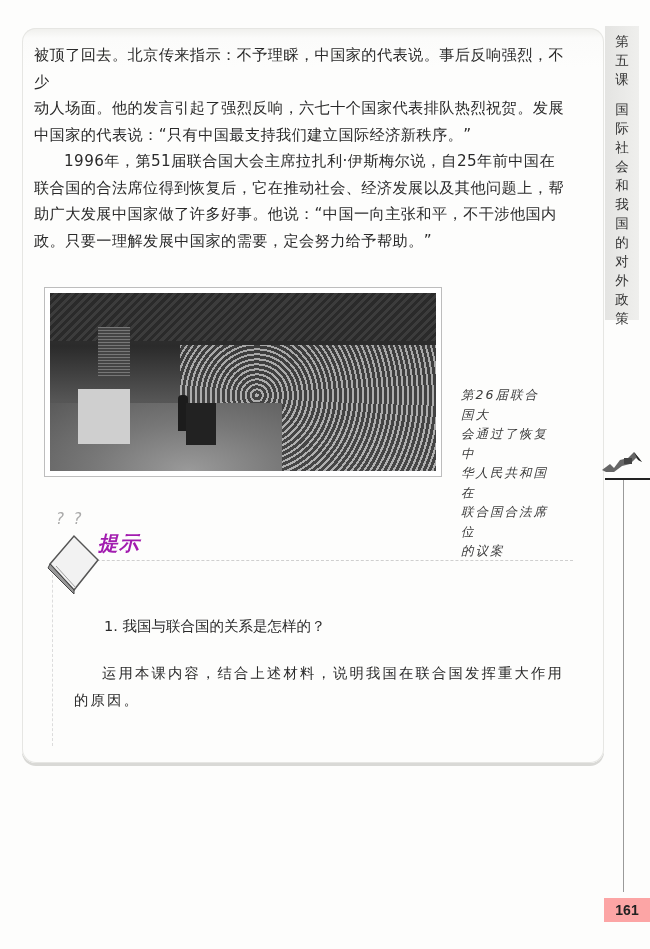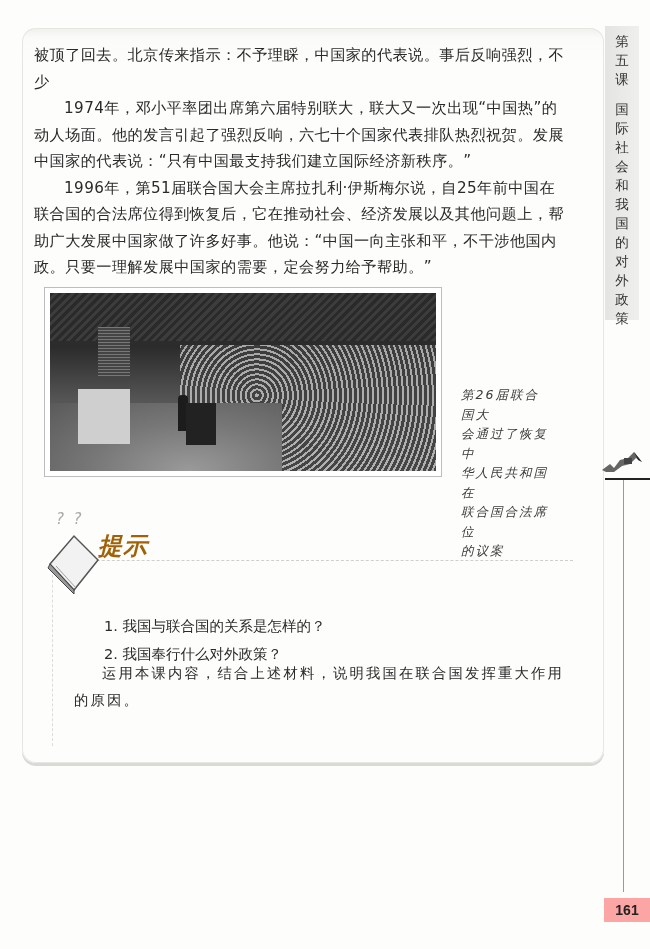--- a/index.html
+++ b/index.html
@@ -70,21 +70,21 @@
   }
 
   .hint-box {
     position: absolute; left: 52px; top: 560px; width: 520px; height: 185px;
     border-top: 1px dashed #cfcfcf; border-left: 1px dashed #dcdcdc;
   }
   .hint-icon { position:absolute; left: 44px; top: 532px; width: 60px; height: 62px; }
   .qmarks { position:absolute; left: 56px; top: 510px; font-size: 15px; color:#aaa; font-style: italic; }
   .hint-title {
     position: absolute; left: 98px; top: 530px;
-    font-size: 24px; font-weight: bold; font-style: italic; color: #a16207; letter-spacing: 1px;
+    font-size: 20px; font-weight: bold; font-style: italic; color: #a21caf; letter-spacing: 1px;
   }
   .questions {
     position: absolute; left: 104px; top: 598px; font-size: 14.5px; line-height: 28px; color: #2a2a2a; margin-top: 14px;
   }
   .activity {
     position: absolute; left: 74px; top: 660px; width: 490px;
     font-family: "DejaVu Serif", serif; font-size: 14.3px; line-height: 27px; letter-spacing: 2.2px;
     color: #2a2a2a;
   }
   .activity p { margin: 0; text-indent: 28px; }
@@ -111,21 +111,20 @@
     <span>的</span>
     <span>对</span>
     <span>外</span>
     <span>政</span>
     <span>策</span>
   </div>
 </div>
 
 <div class="body-text">
   <p>被顶了回去。北京传来指示：不予理睬，中国家的代表说。事后反响强烈，不少</p>
-  <p class="indent">1974年，邓小平率团出席第六届特别联大，联大又一次出现“中国热”的</p>
   <p>动人场面。他的发言引起了强烈反响，六七十个国家代表排队热烈祝贺。发展</p>
   <p>中国家的代表说：“只有中国最支持我们建立国际经济新秩序。”</p>
   <p class="indent">1996年，第51届联合国大会主席拉扎利·伊斯梅尔说，自25年前中国在</p>
   <p>联合国的合法席位得到恢复后，它在推动社会、经济发展以及其他问题上，帮</p>
   <p>助广大发展中国家做了许多好事。他说：“中国一向主张和平，不干涉他国内</p>
   <p>政。只要一理解发展中国家的需要，定会努力给予帮助。”</p>
 </div>
 
 <div class="photo">
   <div class="photo-inner">
@@ -159,21 +158,20 @@
 <div class="qmarks">? &nbsp;?</div>
 <svg class="hint-icon" viewBox="0 0 60 62">
   <polygon points="6,32 30,4 54,28 30,58" fill="#f2f2f2" stroke="#555" stroke-width="1.5"></polygon>
   <polygon points="6,32 30,58 30,62 4,36" fill="#999" stroke="#444" stroke-width="1"></polygon>
   <line x1="12" y1="34" x2="32" y2="56" stroke="#888" stroke-width="0.8"></line>
 </svg>
 <div class="hint-title">提示</div>
 
 <div class="questions">
   <div>1. 我国与联合国的关系是怎样的？</div>
-  <div>2. 我国奉行什么对外政策？</div>
 </div>
 
 <div class="activity">
   <p>运用本课内容，结合上述材料，说明我国在联合国发挥重大作用</p>
   <div>的原因。</div>
 </div>
 
 <div class="page-number">161</div>
 
 </body></html>

